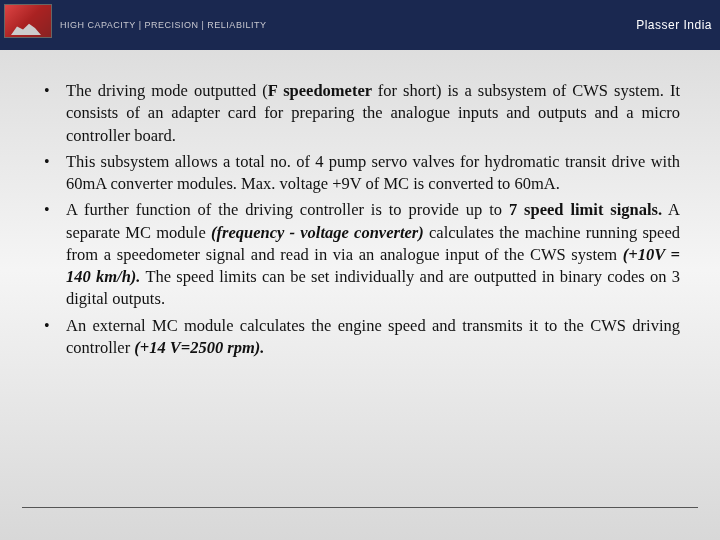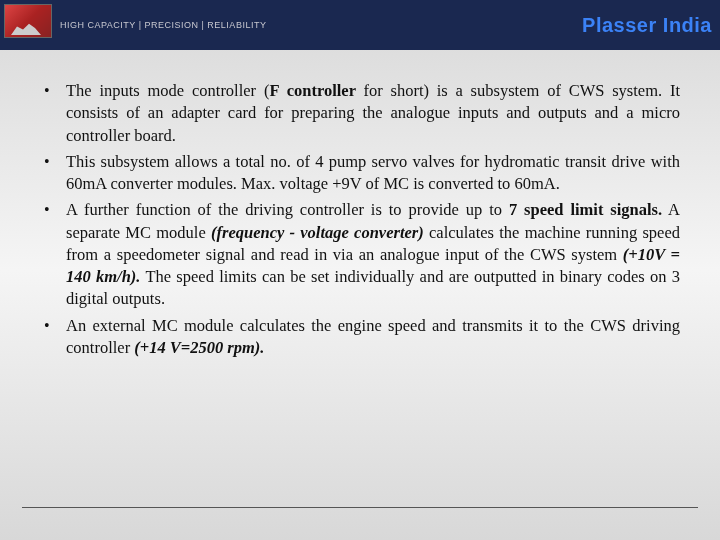--- a/index.html
+++ b/index.html
@@ -39,24 +39,24 @@
   }
   .tagline {
     color: #c8c8d0;
     font-family: Arial, sans-serif;
     font-size: 9px;
     letter-spacing: 0.5px;
     margin-left: 8px;
     flex: 1;
   }
   .brand {
-    color: #3b82f6;
+    color: #ffffff;
     font-family: Arial, sans-serif;
-    font-weight: bold;
-    font-size: 20px;
+    font-weight: normal;
+    font-size: 12px;
     letter-spacing: 0.5px;
   }
   .content {
     padding: 30px 40px 20px 40px;
   }
   ul { list-style: none; }
   li {
     position: relative;
     padding-left: 26px;
     margin-bottom: 4px;
@@ -88,21 +88,21 @@
 
 <div class="header">
   <div class="logo-box"></div>
   <div class="tagline">HIGH CAPACITY | PRECISION | RELIABILITY</div>
   <div class="brand">Plasser India</div>
 </div>
 
 <div class="content">
   <ul>
     <li>
-      <span>The inputs mode controller (</span><span class="bold">F controller </span><span>for short) is a subsystem of CWS system. It consists of an adapter card for preparing the analogue inputs and outputs and a micro controller board.</span>
+      <span>The driving mode outputted (</span><span class="bold">F speedometer </span><span>for short) is a subsystem of CWS system. It consists of an adapter card for preparing the analogue inputs and outputs and a micro controller board.</span>
     </li>
     <li>
       <span>This subsystem allows a total no. of 4 pump servo valves for hydromatic transit drive with 60mA converter modules. Max. voltage +9V of MC is converted to 60mA.</span>
     </li>
     <li>
       <span>A further function of the driving controller is to provide up to </span><span class="bold">7 speed limit signals.</span><span> A separate MC module </span><span class="ital">(frequency - voltage converter)</span><span> calculates the machine running speed from a speedometer signal and read in via an analogue input of the CWS system </span><span class="ital">(+10V = 140 km/h).</span><span> The speed limits can be set individually and are outputted in binary codes on 3 digital outputs.</span>
     </li>
     <li>
       <span>An external MC module calculates the engine speed and transmits it to the CWS driving controller </span><span class="ital">(+14 V=2500 rpm).</span>
     </li>

